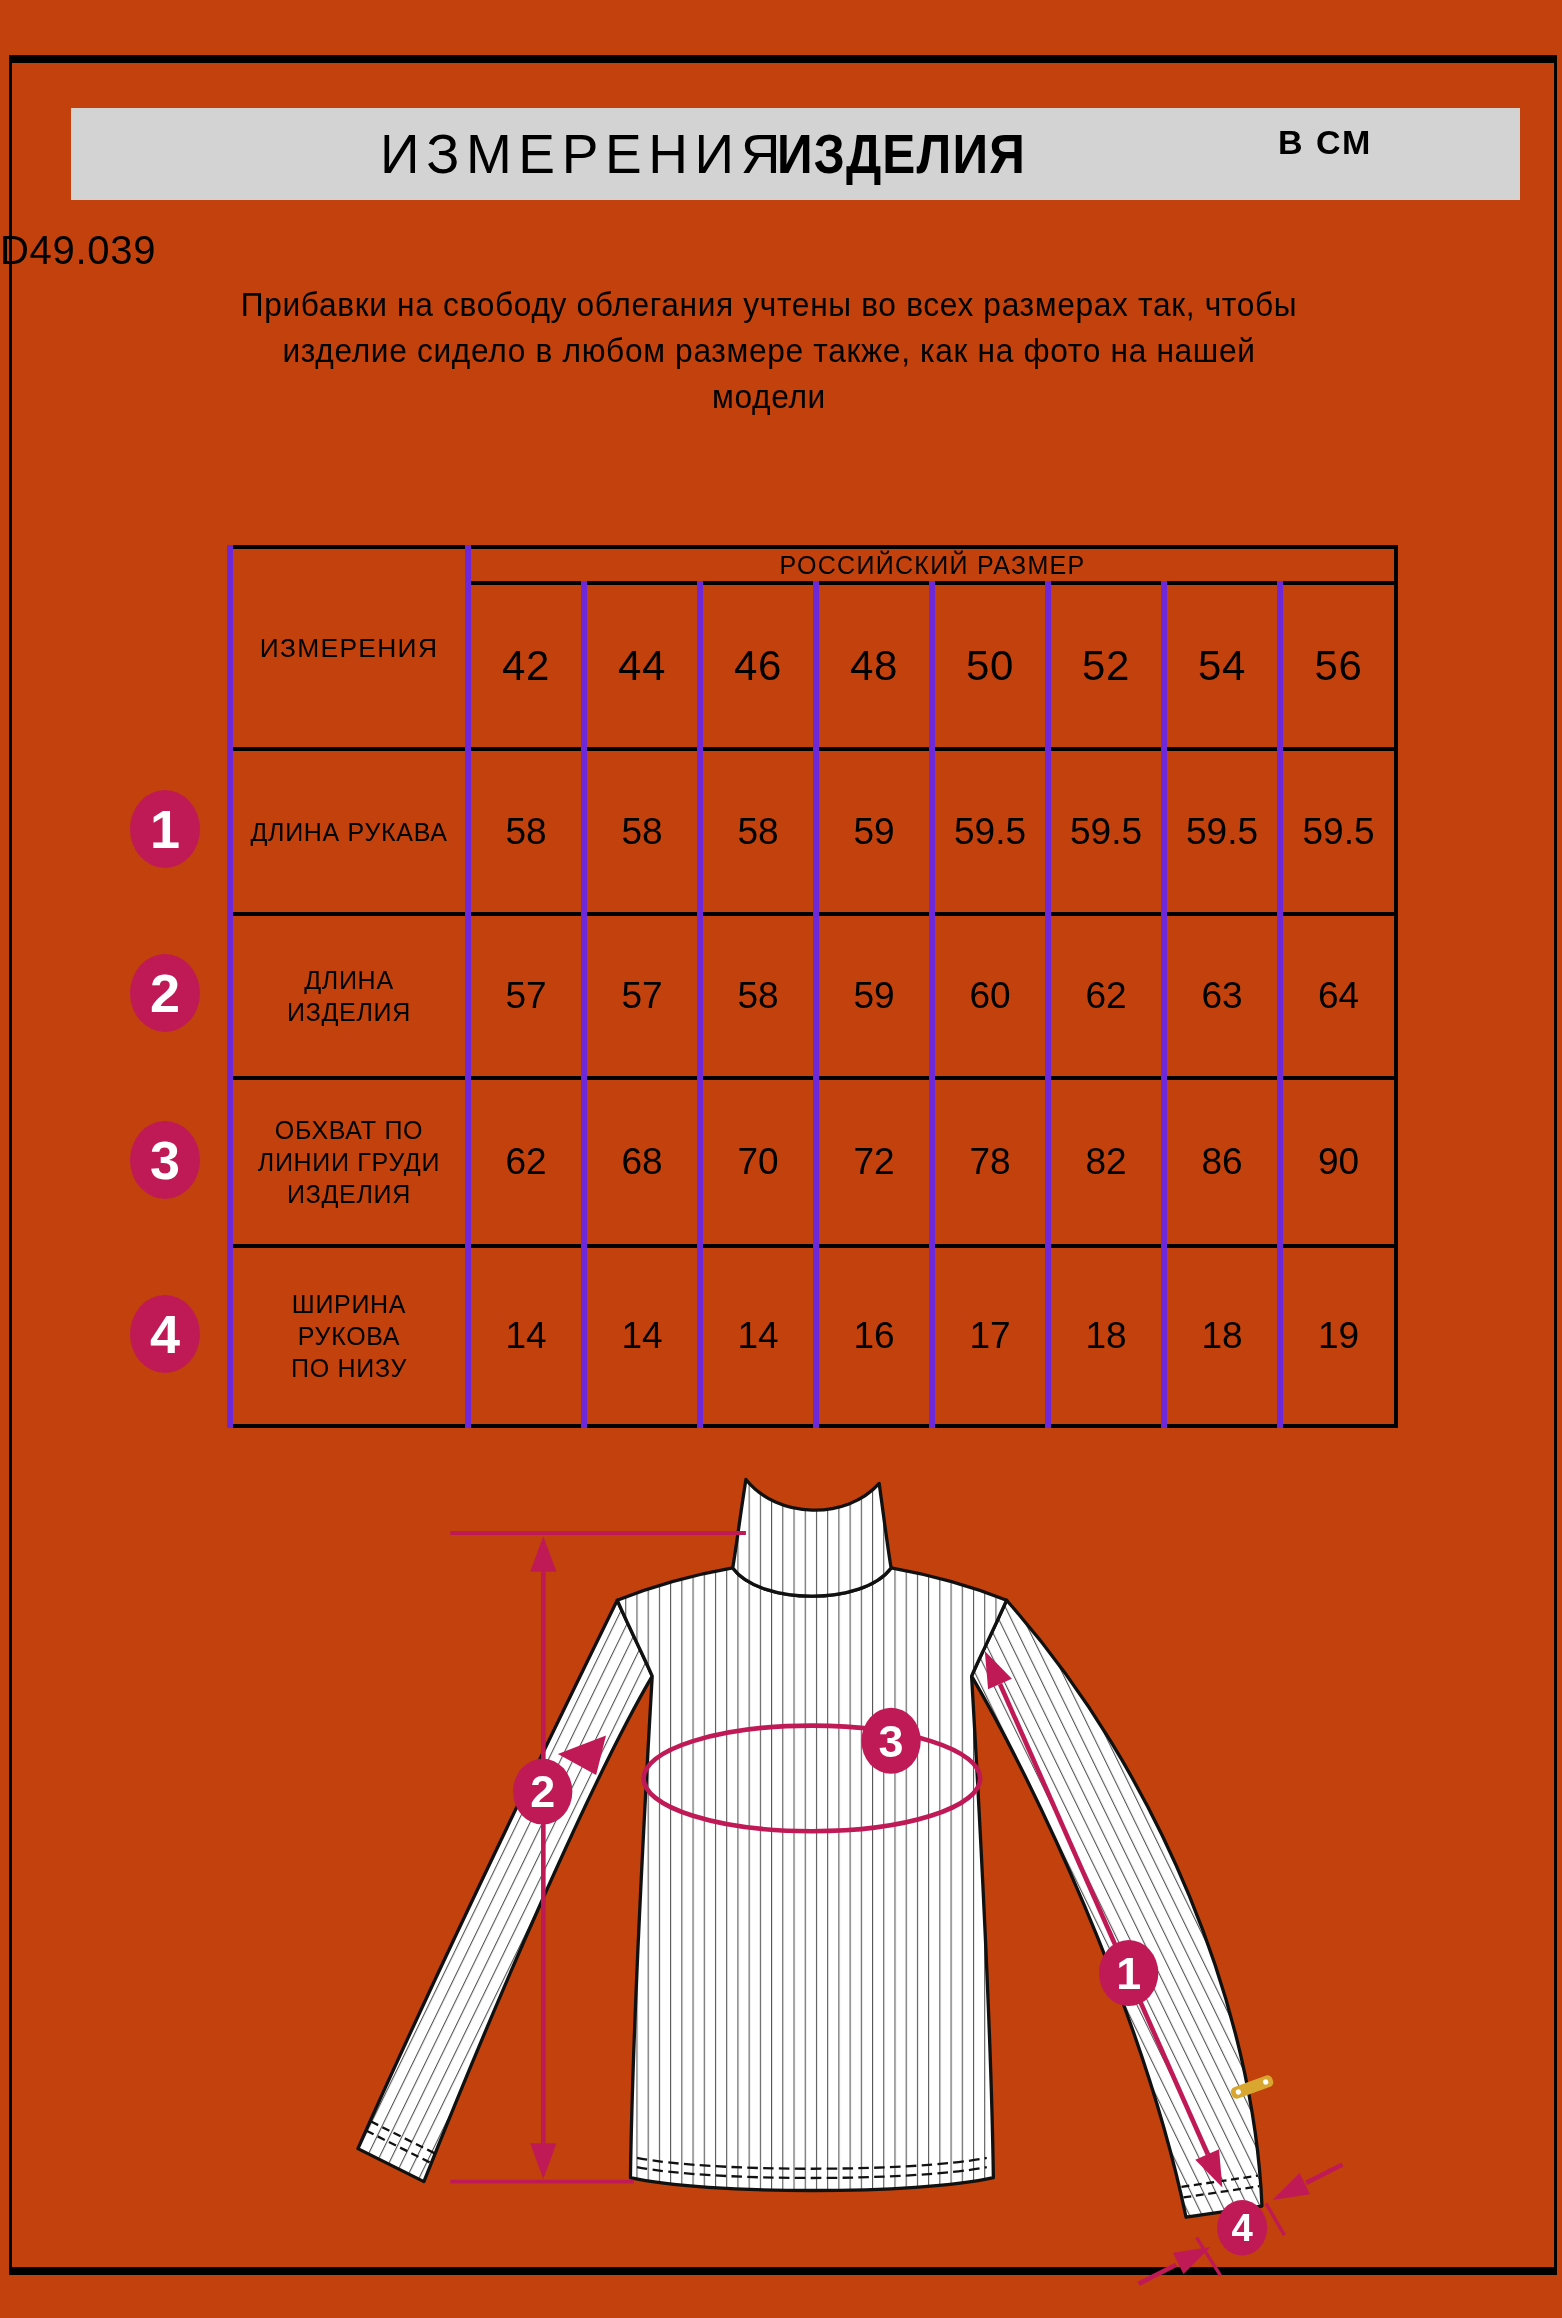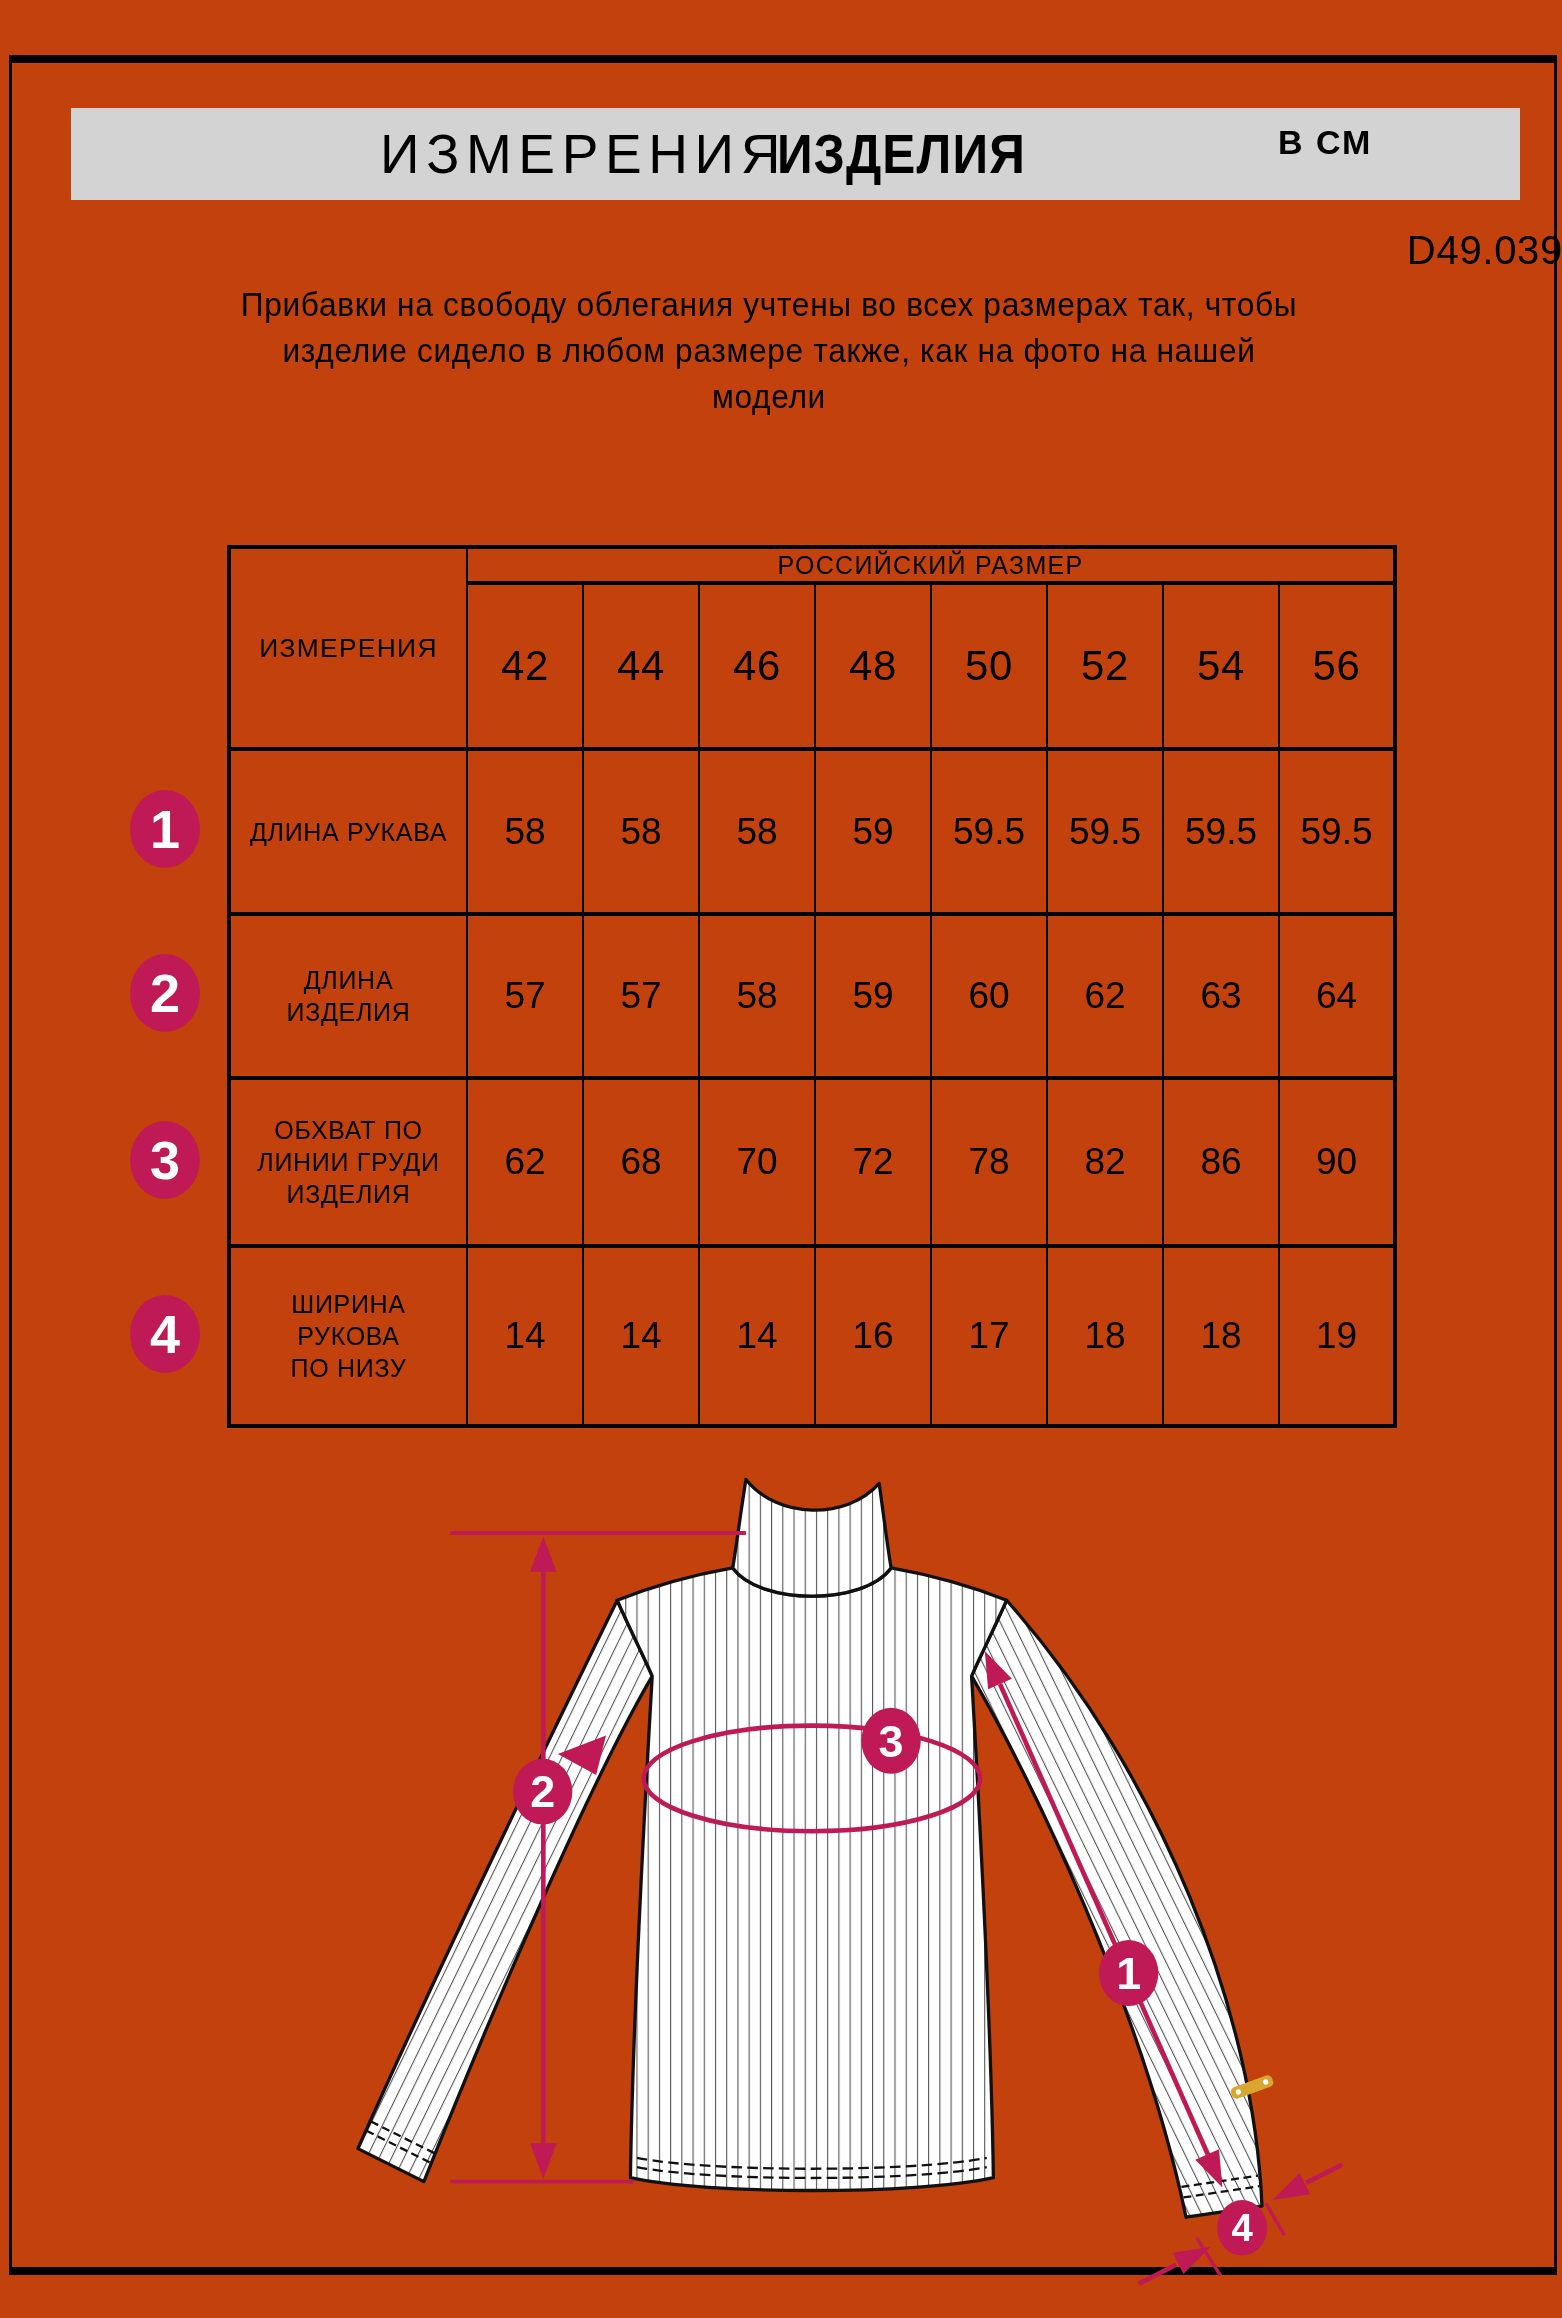--- a/index.html
+++ b/index.html
@@ -15,25 +15,25 @@
   }
   .frame{
     position:absolute;left:9.2px;top:55px;width:1548px;height:2220px;box-sizing:border-box;
     border-top:8px solid #000;border-bottom:8px solid #000;
     border-left:3.3px solid #000;border-right:3.3px solid #000;
   }
   .titlebar{position:absolute;left:71px;top:108px;width:1449px;height:92px;background:var(--bar);}
   .title-reg{position:absolute;left:309px;top:16px;font-size:55px;line-height:61px;font-weight:400;letter-spacing:6.6px;white-space:nowrap;}
   .title-bold{position:absolute;left:706px;top:16px;font-size:55px;line-height:61px;font-weight:700;letter-spacing:1.3px;transform:scaleX(.9);transform-origin:left center;white-space:nowrap;}
   .title-units{position:absolute;left:1207px;top:16px;font-size:34px;line-height:37px;font-weight:700;letter-spacing:2px;white-space:nowrap;}
-  .code{position:absolute;left:0;top:228px;width:1563px;text-align:right;font-size:40px;letter-spacing:0.7px;}
+  .code{position:absolute;left:0;top:228px;width:1563px;text-align:left;font-size:40px;letter-spacing:0.7px;}
   .intro{position:absolute;left:0;top:282px;width:1538px;text-align:center;font-size:33px;line-height:46px;letter-spacing:0.7px;white-space:pre-line;transform:scaleX(.96);transform-origin:center top;}
   
   table.sizes{position:absolute;left:227px;top:545px;width:1168px;border-collapse:collapse;table-layout:fixed;border:4.6px solid #000;}
-  table.sizes td,table.sizes th{border-left:2px solid #6d28d9;border-right:2px solid #000;text-align:center;vertical-align:middle;padding:0;font-weight:400;}
+  table.sizes td,table.sizes th{border-left:6px solid #6d28d9;border-right:2px solid #000;text-align:center;vertical-align:middle;padding:0;font-weight:400;}
   table.sizes tr{border-bottom:4px solid #000;}
   tr.hrow1{height:36px;}
   tr.hrow2{height:166px;}
   tr.drow1{height:165px;}
   tr.drow2{height:164px;}
   tr.drow3{height:168px;}
   tr.drow4{height:180px;}
   .corner-label{font-size:26.4px;letter-spacing:1.3px;}
   .group-header{font-size:25px;letter-spacing:1.3px;}
   .size-cell{font-size:42px;font-weight:700;letter-spacing:0.7px;}

